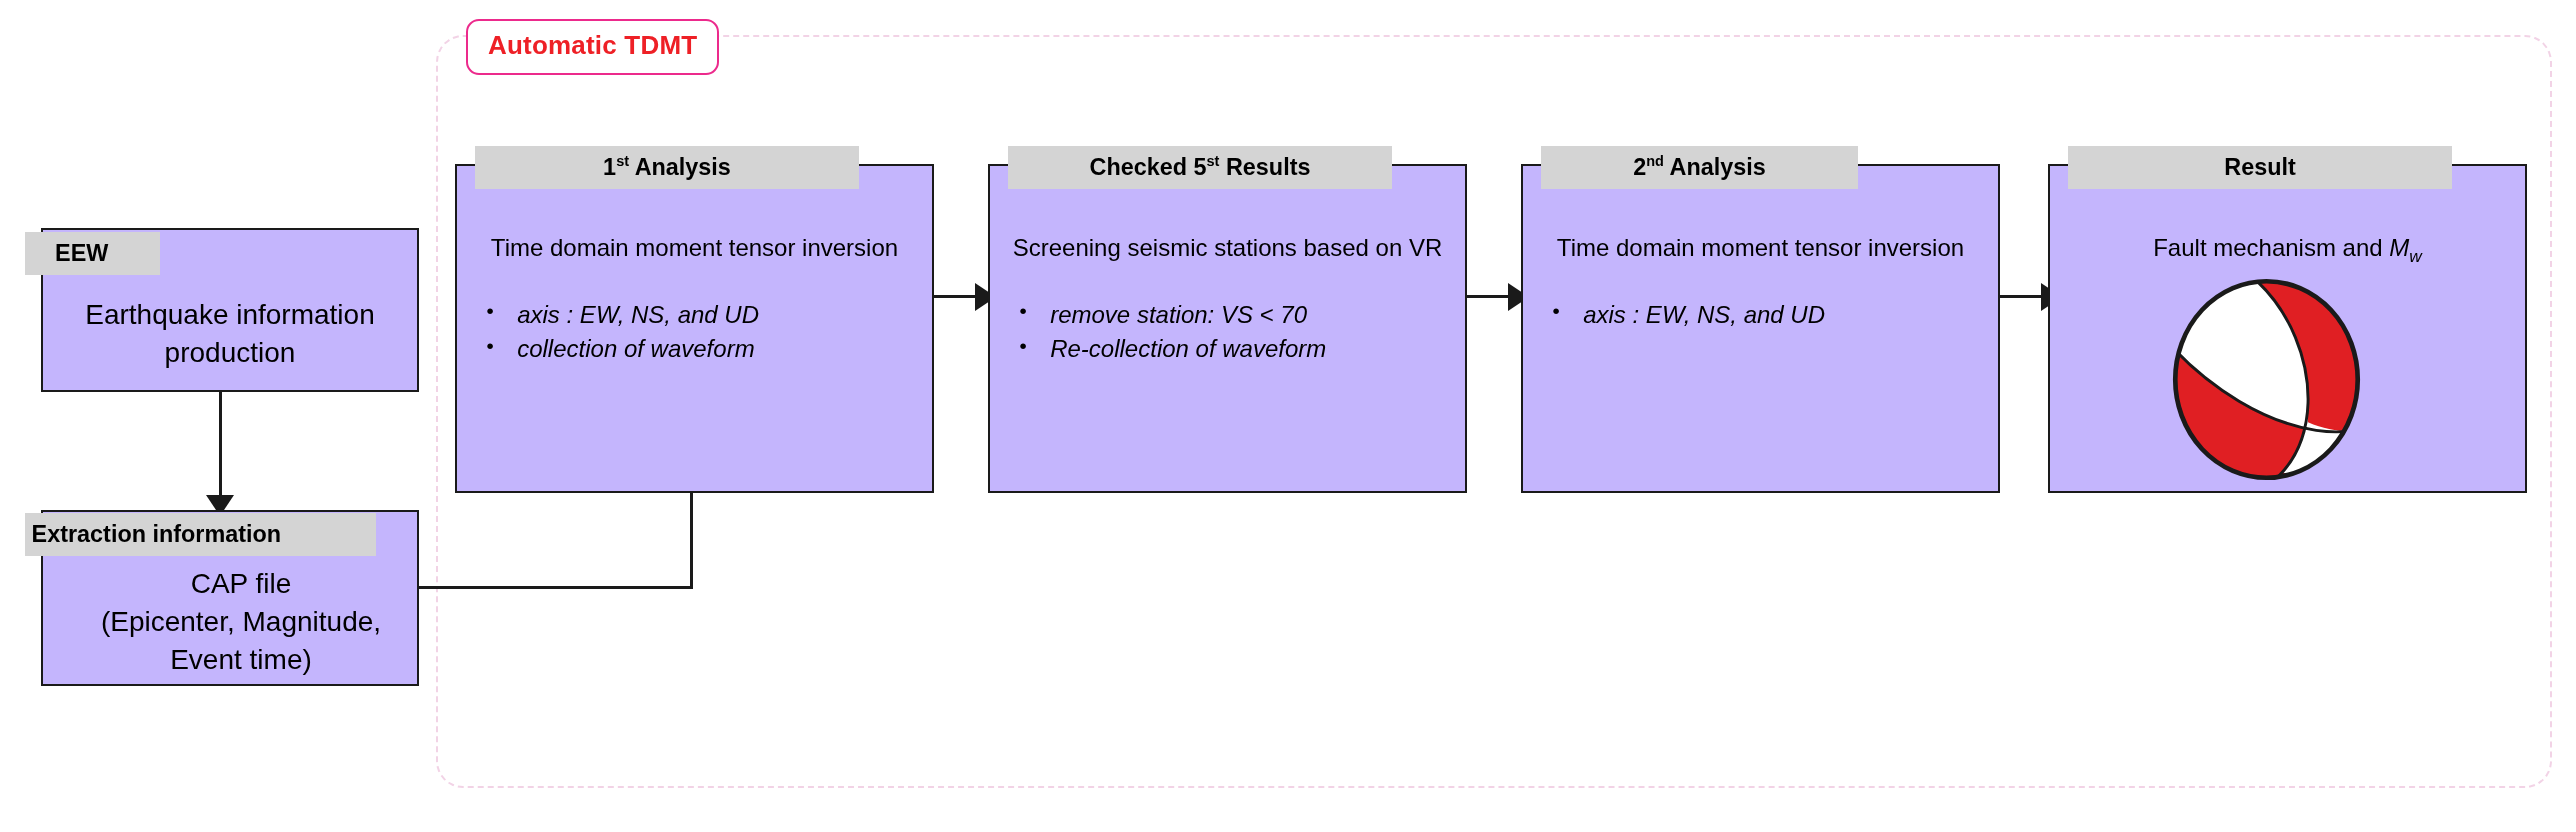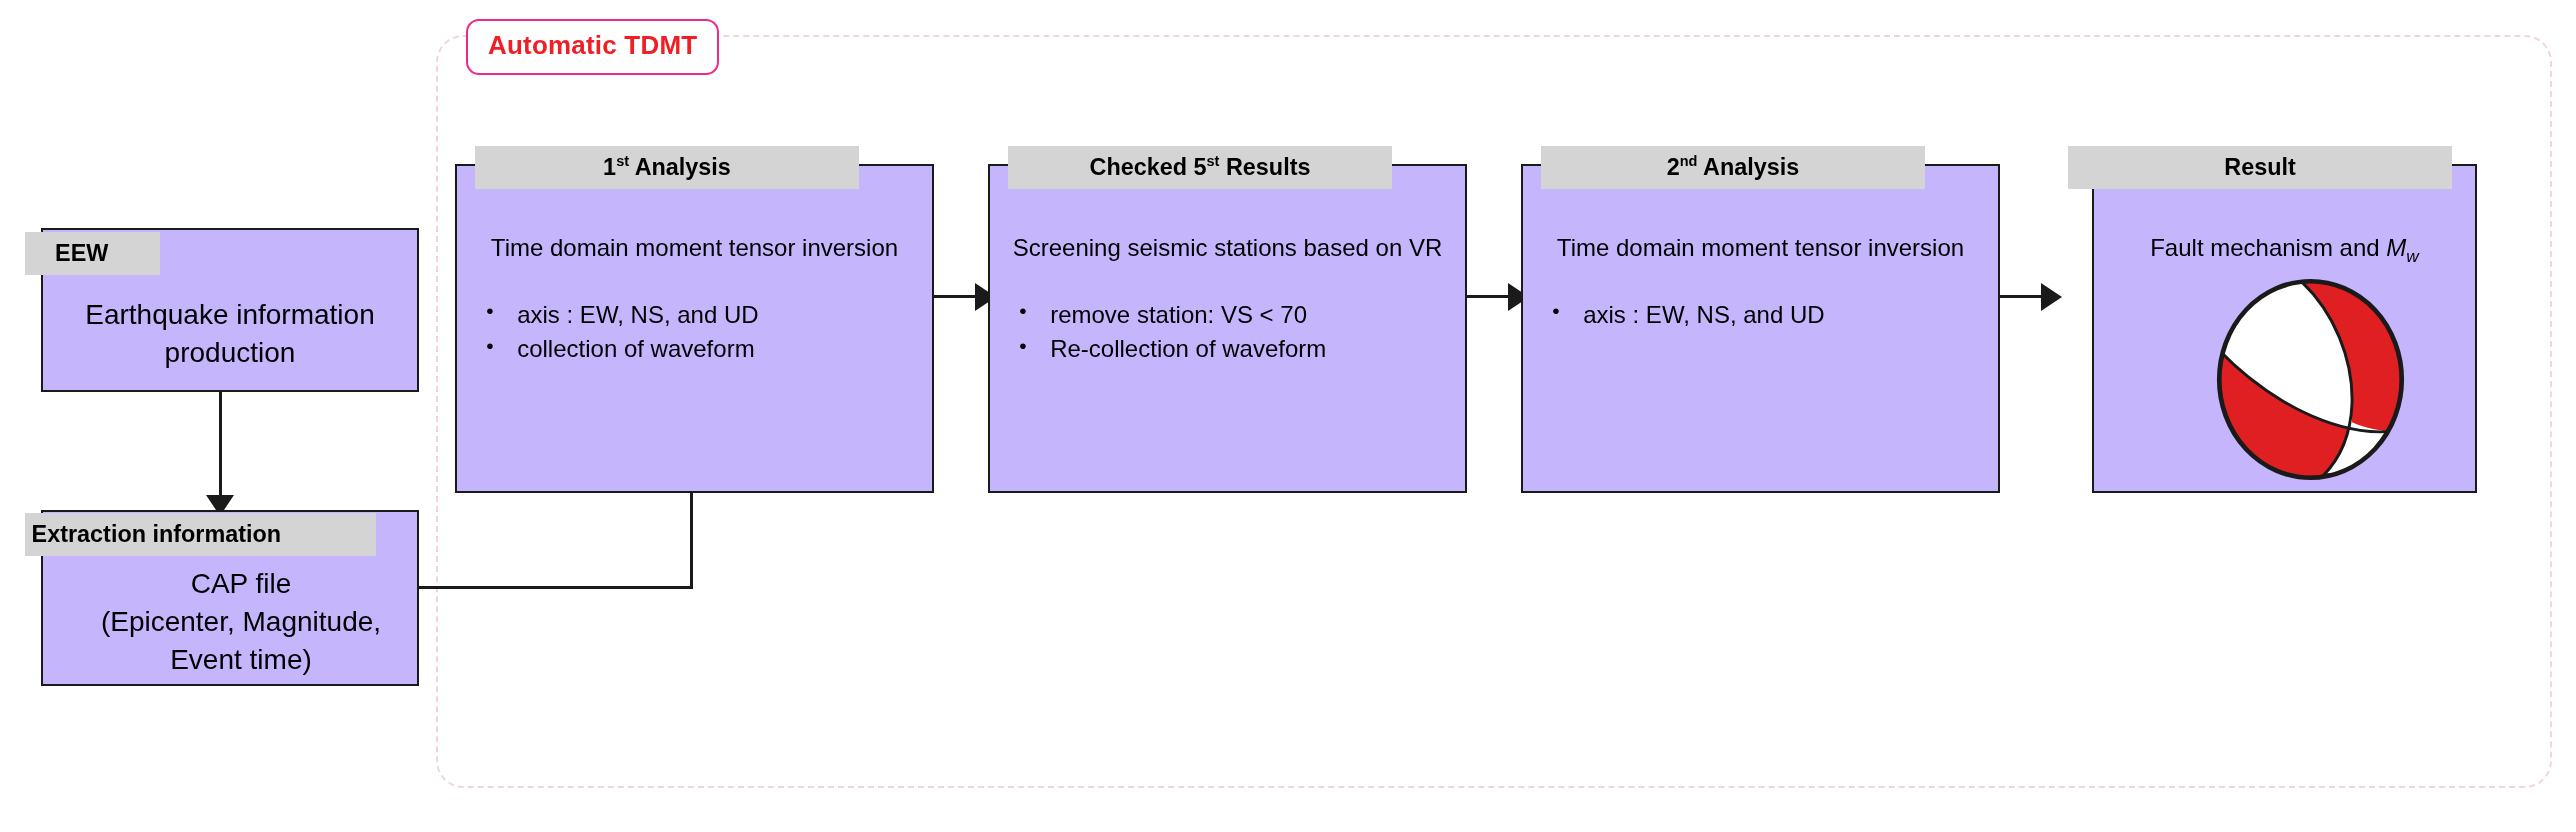--- a/index.html
+++ b/index.html
@@ -103,20 +103,21 @@
   .title-line em sub {
     font-size: 0.72em;
     font-style: italic;
     vertical-align: sub;
     line-height: 0;
   }
   .bullets {
     margin: 0;
     padding: 0;
     list-style: none;
+    font-style: italic;
   }
   .bullets li {
     font-size: 24px;
     line-height: 1.42;
     position: relative;
     padding-left: 45px;
     color: #000000;
   }
   .bullets li::before {
     content: "\2022";
@@ -245,28 +246,28 @@
   <div class="arrow-right" style="left:1508px; top:283px;"></div>
 
   <div class="box" style="left:1521px; top:164px; width:479px; height:329px;">
     <div class="box-body" style="top:66px;">
       <div class="title-line">Time domain moment tensor inversion</div>
       <ul class="bullets" style="margin-top:34px;">
         <li>axis : EW, NS, and UD</li>
       </ul>
     </div>
   </div>
-  <div class="box-header" style="left:1541px; top:146px; width:384px; height:43px;">
+  <div class="box-header" style="left:1541px; top:146px; width:317px; height:43px;">
     <span><span>2</span><sup>nd</sup><span> Analysis</span></span>
   </div>
 
   <div class="hline" style="left:2000px; top:295px; width:52px;"></div>
   <div class="arrow-right" style="left:2041px; top:283px;"></div>
 
-  <div class="box" style="left:2048px; top:164px; width:385px; height:329px;margin-left:44px;">
+  <div class="box" style="left:2048px; top:164px; width:479px; height:329px;">
     <div class="box-body" style="top:66px;">
       <div class="title-line"><span>Fault mechanism and </span><em><span>M</span><sub>w</sub></em></div>
     </div>
     <svg class="beachball" style="left:120px; top:111px;" width="193" height="205" viewBox="0 0 330 350">
       <defs>
         <clipPath id="ballclip">
           <ellipse cx="165" cy="175" rx="156" ry="168"></ellipse>
         </clipPath>
       </defs>
       <g clip-path="url(#ballclip)">

